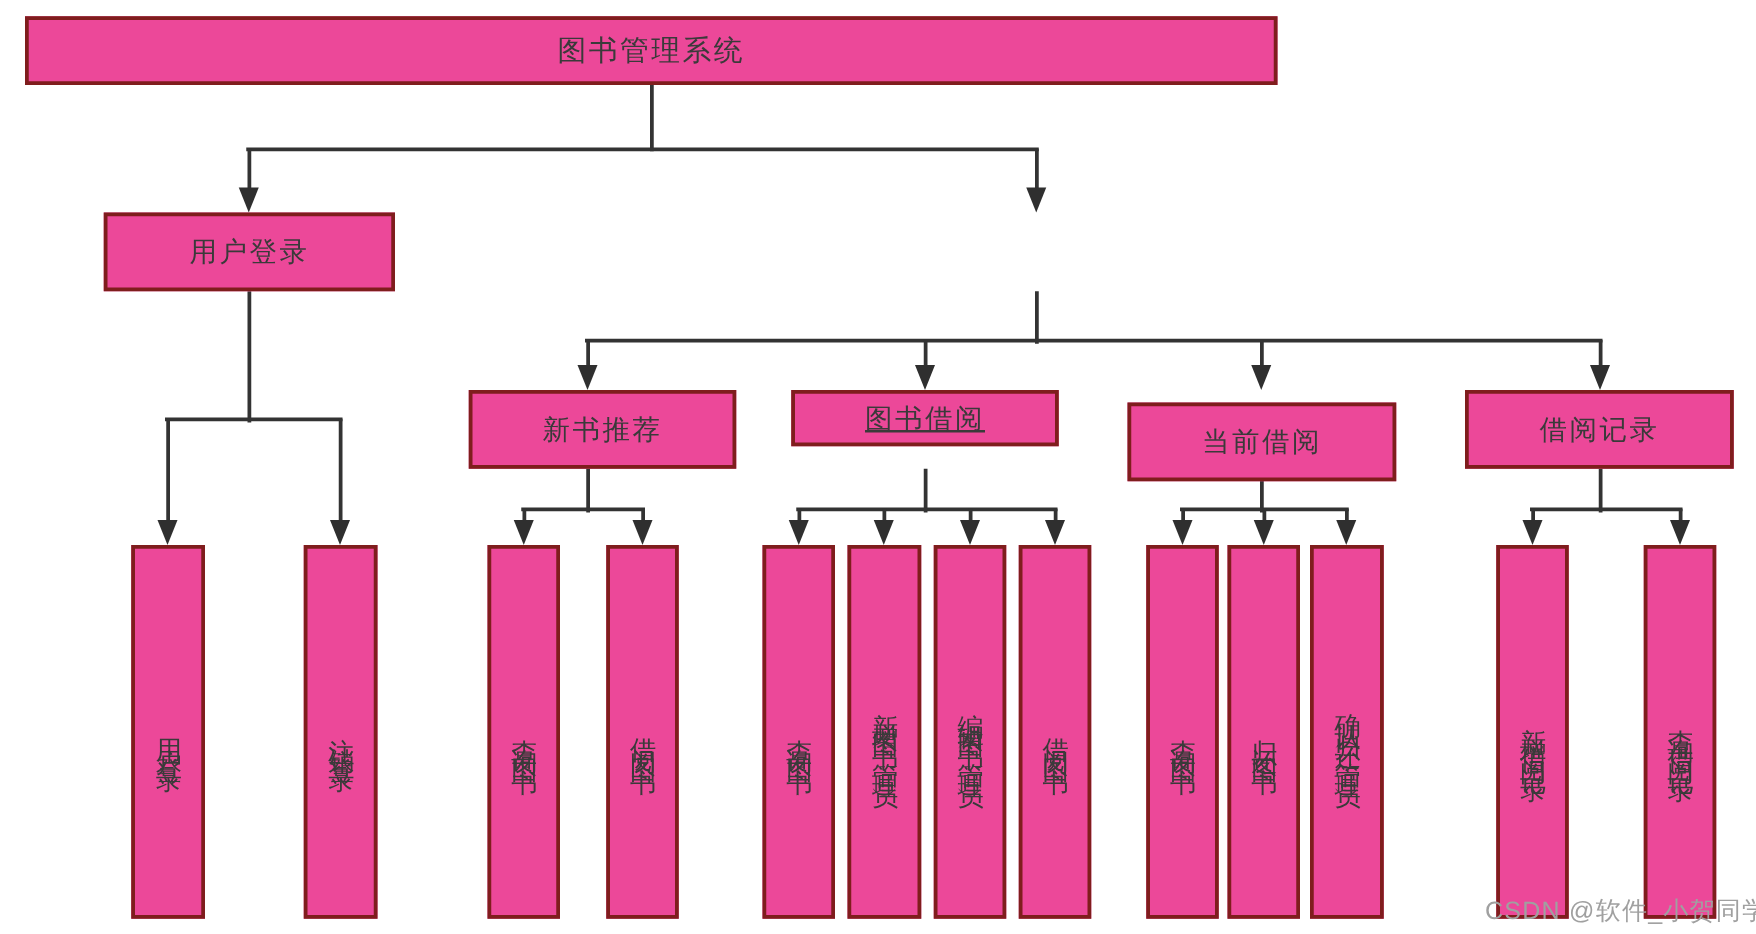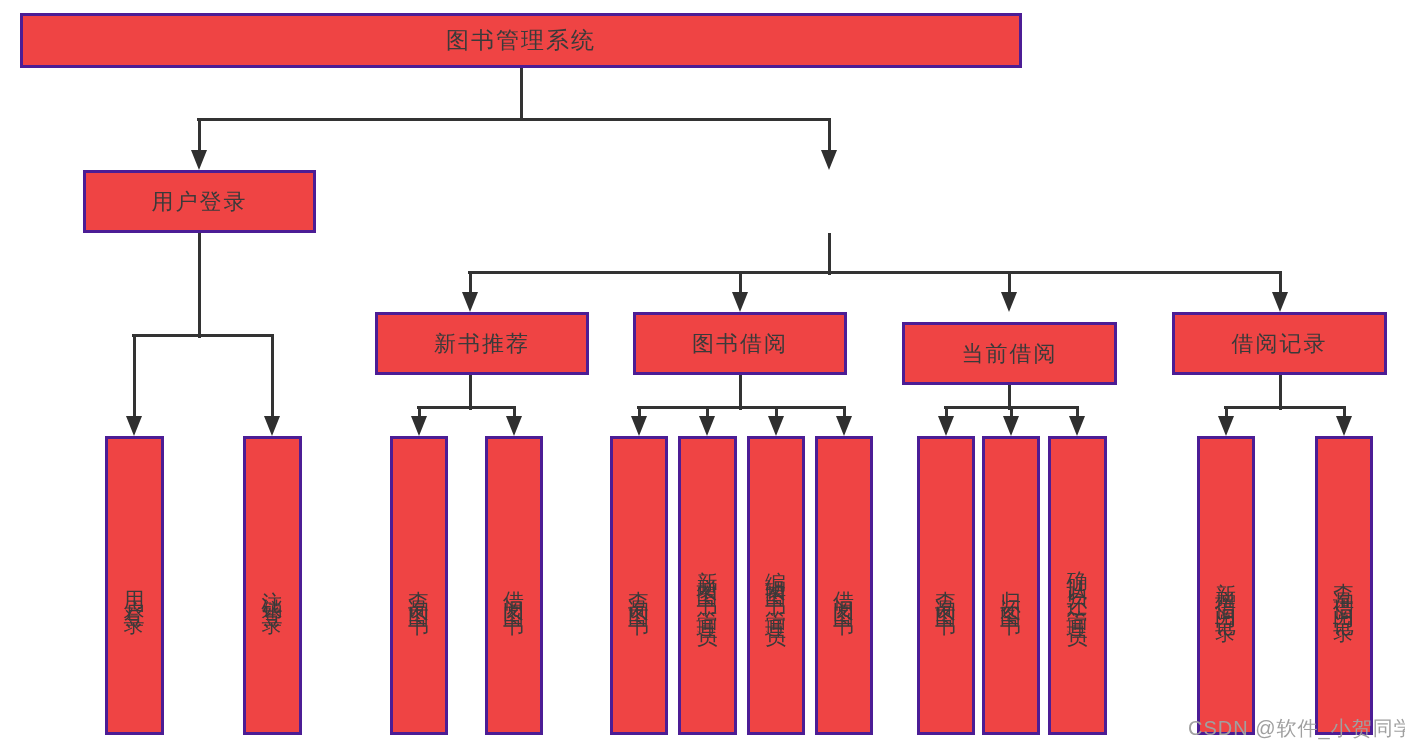--- a/index.html
+++ b/index.html
@@ -6,22 +6,22 @@
   #canvas{
     position:relative;
     width:1405px;height:747px;
     background:#ffffff;
     font-family:"Liberation Sans","DejaVu Sans",sans-serif;
     color:#3a3a3a;
     overflow:hidden;
   }
   .node{
     position:absolute;
-    background:#ef4444;
-    border:3px solid #4c1d95;
+    background:#ec4899;
+    border:3px solid #7f1d1d;
     box-sizing:border-box;
     display:flex;
     align-items:center;
     justify-content:center;
     font-size:22px;
     letter-spacing:2px;
     color:#3a3a3a;
     z-index:2;
   }
   .node.title{font-size:23px;}
@@ -59,21 +59,21 @@
 </head>
 <body>
 
 <div id="canvas">
 
   <div class="node title" style="left:20px;top:13px;width:1002px;height:55px;">图书管理系统</div>
 
   <div class="node" style="left:83px;top:170px;width:233px;height:63px;">用户登录</div>
 
   <div class="node" style="left:375px;top:312px;width:214px;height:63px;">新书推荐</div>
-  <div class="node" style="left:633px;top:312px;width:214px;height:63px;">图书借阅</div>
+  <div class="node" style="left:633px;top:312px;width:214px;height:45px;text-decoration:underline;">图书借阅</div>
   <div class="node" style="left:902px;top:312px;width:215px;height:63px;margin-top:10px;">当前借阅</div>
   <div class="node" style="left:1172px;top:312px;width:215px;height:63px;">借阅记录</div>
 
   <div class="node leaf" style="left:105px;top:436px;width:59px;height:299px;">用户登录</div>
   <div class="node leaf" style="left:243px;top:436px;width:59px;height:299px;">注销登录</div>
   <div class="node leaf" style="left:390px;top:436px;width:58px;height:299px;">查询图书</div>
   <div class="node leaf" style="left:485px;top:436px;width:58px;height:299px;">借阅图书</div>
   <div class="node leaf" style="left:610px;top:436px;width:58px;height:299px;">查询图书</div>
   <div class="node leaf" style="left:678px;top:436px;width:59px;height:299px;">新增图书（管理员）</div>
   <div class="node leaf" style="left:747px;top:436px;width:58px;height:299px;">编辑图书（管理员）</div>

